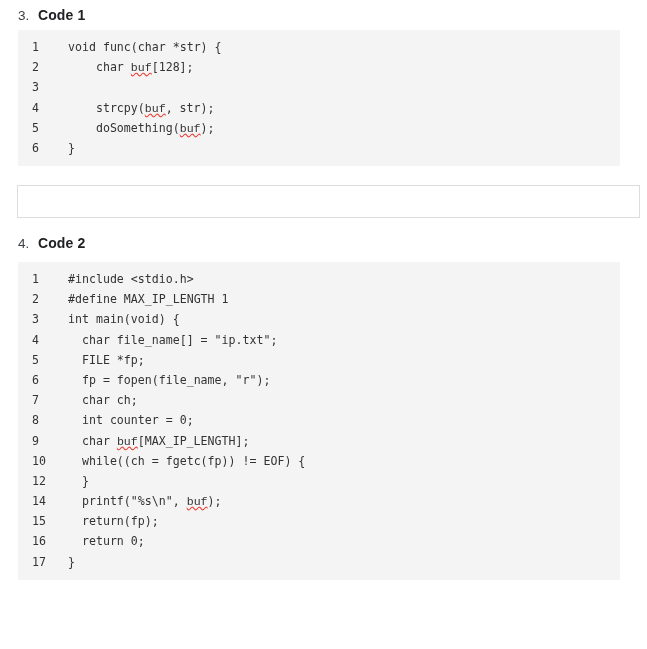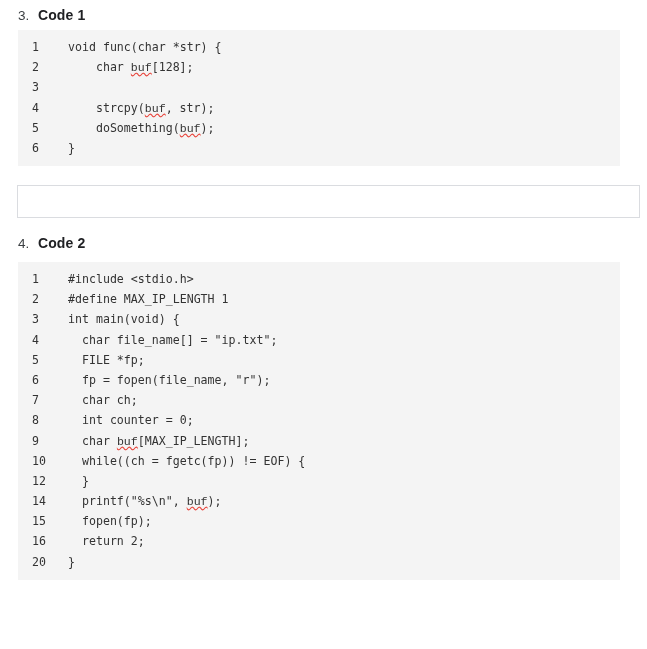--- a/index.html
+++ b/index.html
@@ -145,18 +145,18 @@
       <div class="code-line"><span class="ln">3</span><span class="ctext">int main(void) {</span></div>
       <div class="code-line"><span class="ln">4</span><span class="ctext">  char file_name[] = "ip.txt";</span></div>
       <div class="code-line"><span class="ln">5</span><span class="ctext">  FILE *fp;</span></div>
       <div class="code-line"><span class="ln">6</span><span class="ctext">  fp = fopen(file_name, "r");</span></div>
       <div class="code-line"><span class="ln">7</span><span class="ctext">  char ch;</span></div>
       <div class="code-line"><span class="ln">8</span><span class="ctext">  int counter = 0;</span></div>
       <div class="code-line"><span class="ln">9</span><span class="ctext">  char <span class="sp">buf</span>[MAX_IP_LENGTH];</span></div>
       <div class="code-line"><span class="ln">10</span><span class="ctext">  while((ch = fgetc(fp)) != EOF) {</span></div>
       <div class="code-line"><span class="ln">12</span><span class="ctext">  }</span></div>
       <div class="code-line"><span class="ln">14</span><span class="ctext">  printf("%s\n", <span class="sp">buf</span>);</span></div>
-      <div class="code-line"><span class="ln">15</span><span class="ctext">  fopen(fp);</span></div>
-      <div class="code-line"><span class="ln">16</span><span class="ctext">  return 2;</span></div>
-      <div class="code-line"><span class="ln">20</span><span class="ctext">}</span></div>
+      <div class="code-line"><span class="ln">15</span><span class="ctext">  return(fp);</span></div>
+      <div class="code-line"><span class="ln">16</span><span class="ctext">  return 0;</span></div>
+      <div class="code-line"><span class="ln">17</span><span class="ctext">}</span></div>
     </div>
 
 </div>
 
 </body></html>

